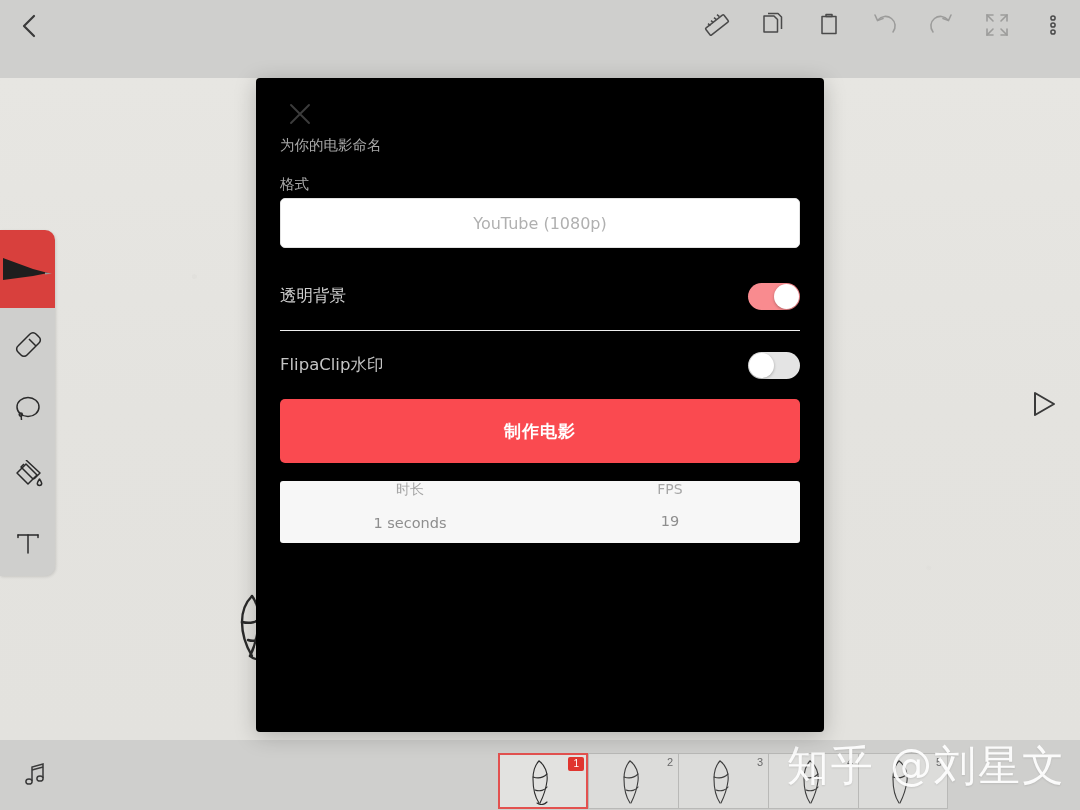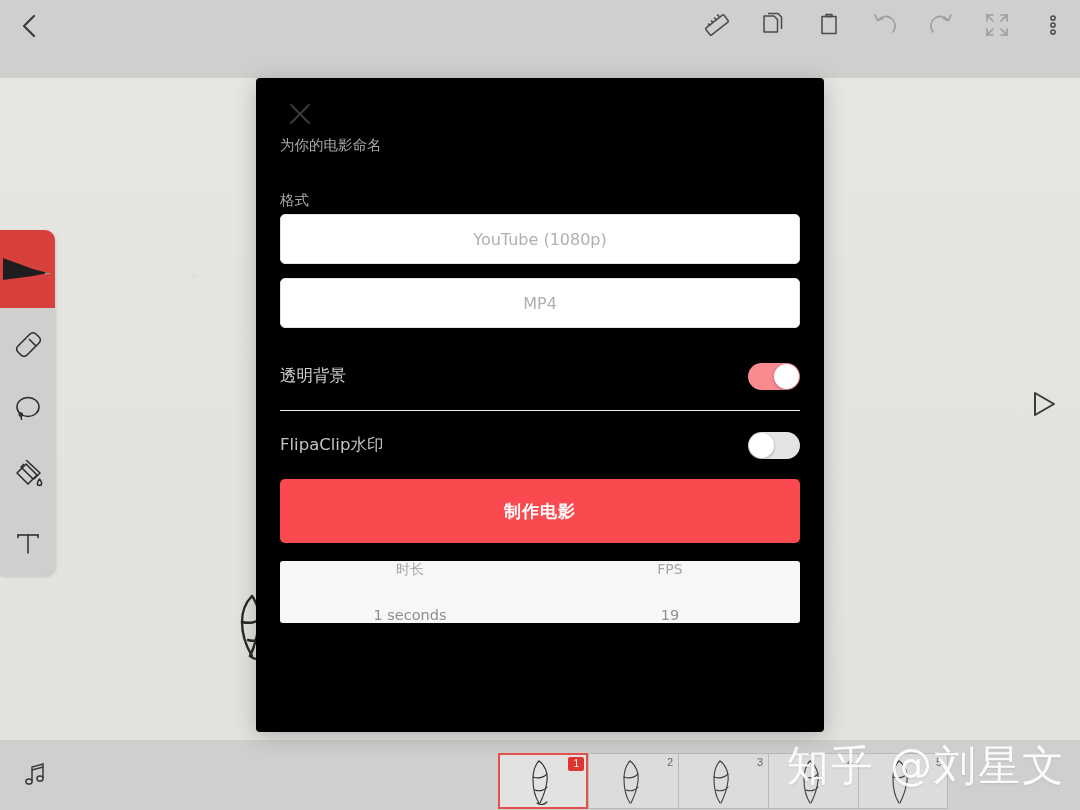--- a/index.html
+++ b/index.html
@@ -208,21 +208,21 @@
     padding: 0 40px 0 0;
     letter-spacing: 1px;
   }
   .clear-btn {
     position: absolute;
     right: 8px; top: 50%;
     transform: translateY(-50%);
     width: 20px; height: 20px;
   }
   .fmt-label {
-    margin-top: 36px;
+    margin-top: 20px;
   }
   .select-box {
     height: 48px;
     border: 1px solid #e2e2e2;
     border-radius: 5px;
     display: flex;
     align-items: center;
     justify-content: center;
     font-size: 16px;
     color: #b0b0b0;
@@ -280,22 +280,22 @@
     height: 62px;
     background: #f7f7f7;
     border-radius: 3px;
     display: flex;
   }
   .stat {
     flex: 1;
     display: flex;
     flex-direction: column;
     align-items: center;
-    justify-content: space-between;
-    gap: 4px;
+    justify-content: flex-start;
+    gap: 16px;
   }
   .stat-label {
     font-size: 14px;
     color: #a6a6a6;
     font-family: "DejaVu Sans", sans-serif;
   }
   .stat-value {
     font-size: 14.5px;
     color: #8e8e8e;
     font-family: "DejaVu Sans", sans-serif;
@@ -540,21 +540,20 @@
     </div>
 
     <div class="dlg-body">
 
       <div class="field-label">为你的电影命名</div>
 
 
       <div class="field-label fmt-label">格式</div>
 
       <div class="select-box">YouTube (1080p)</div>
-      <div class="select-box">MP4</div>
 
       <div class="toggle-row">
         <div class="toggle-label on">透明背景</div>
         <div class="switch on">
           <div class="knob"></div>
         </div>
       </div>
 
       <div class="toggle-row last">
         <div class="toggle-label">FlipaClip水印</div>

